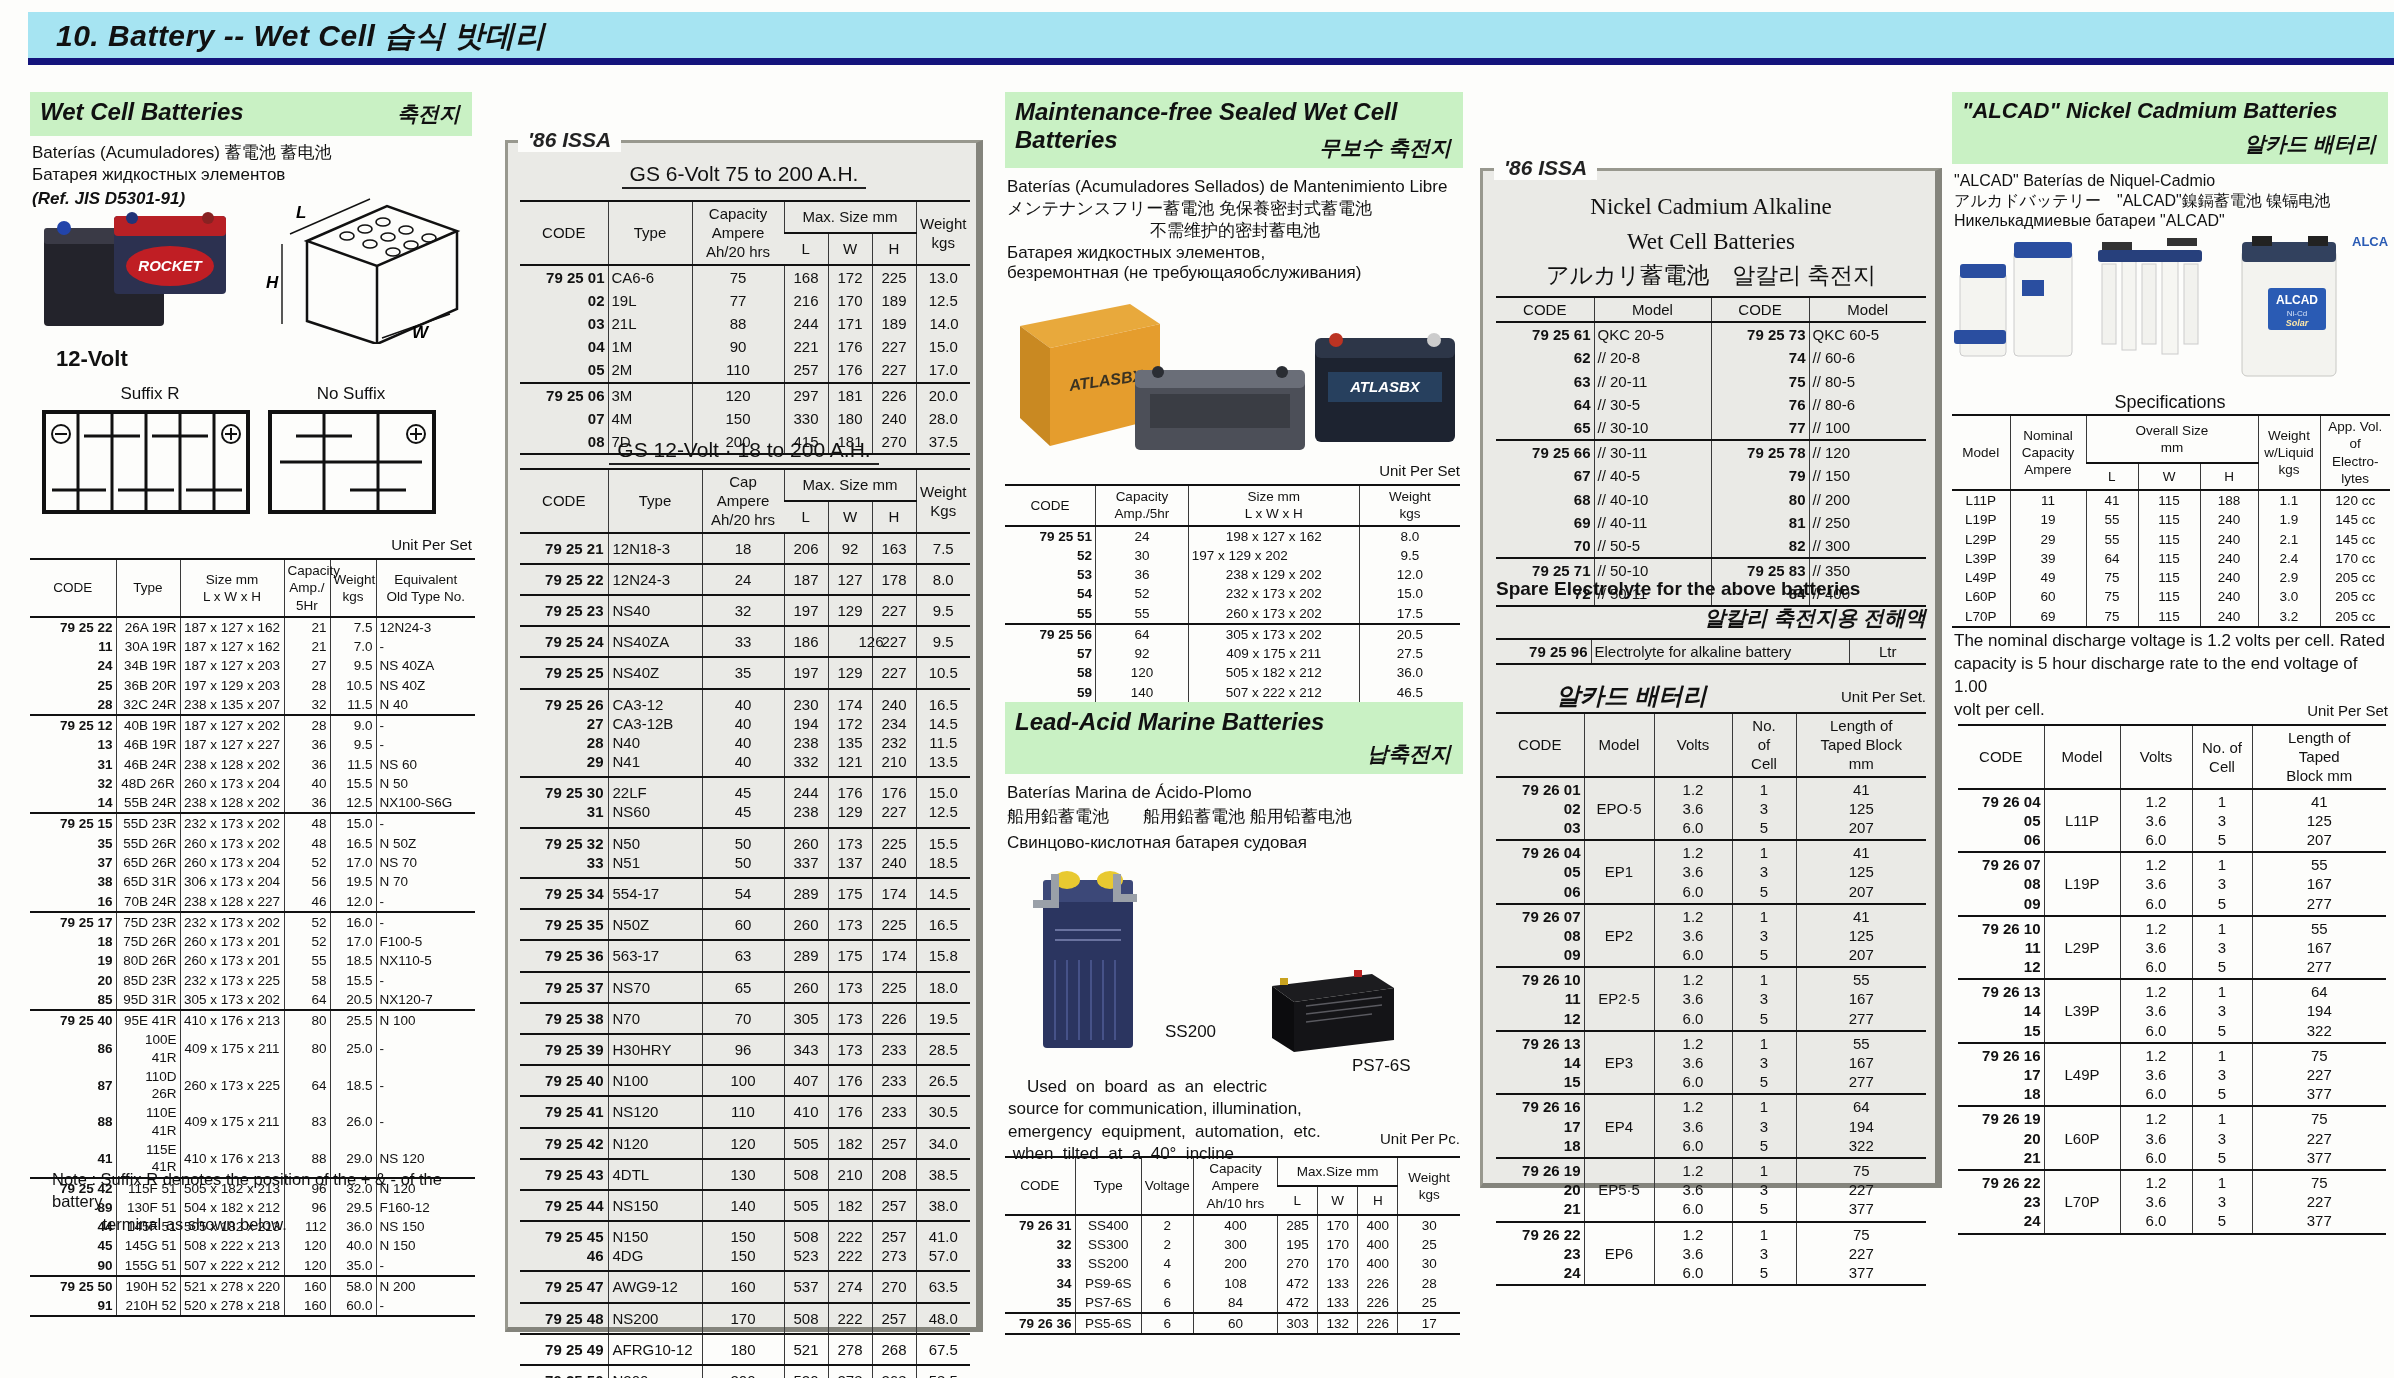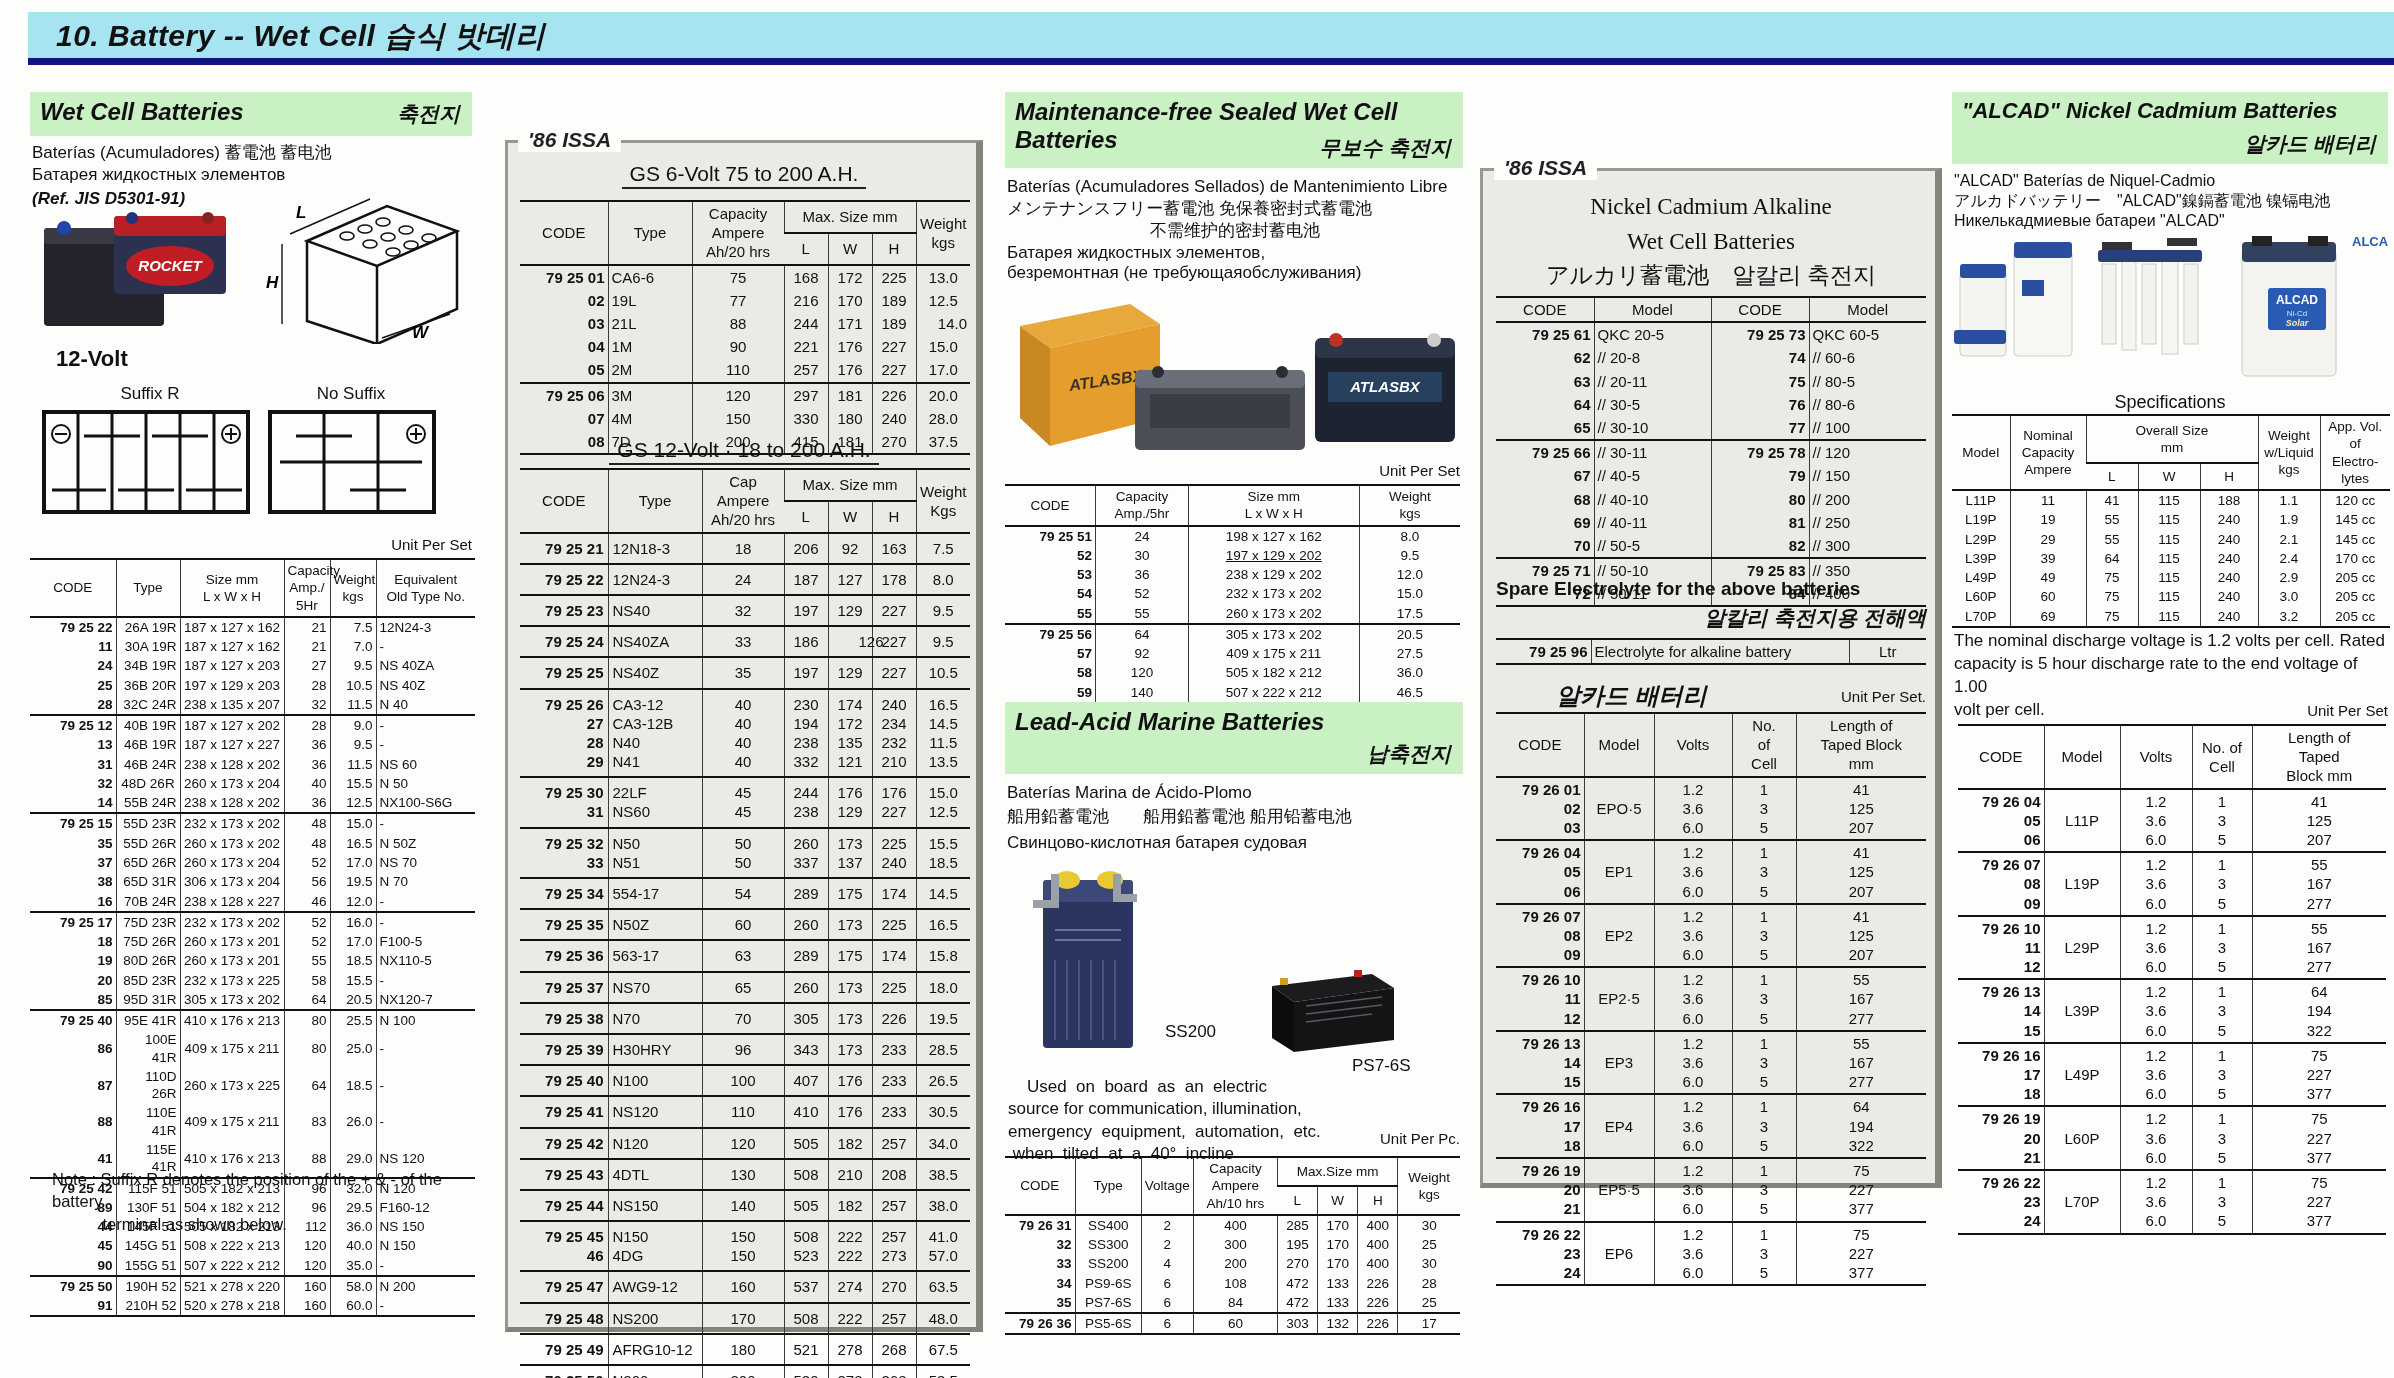--- a/index.html
+++ b/index.html
@@ -470,21 +470,21 @@
           <td style="text-align: center;">189</td>
           <td style="text-align: center;">12.5</td>
         </tr>
         <tr>
           <td style="text-align: right; font-weight: bold;">03</td>
           <td style="text-align: left;">21L</td>
           <td style="text-align: center;">88</td>
           <td style="text-align: center;">244</td>
           <td style="text-align: center;">171</td>
           <td style="text-align: center;">189</td>
-          <td style="text-align: right; padding-left: 13px;">14.0</td>
+          <td style="text-align: left; padding-left: 13px;">14.0</td>
         </tr>
         <tr>
           <td style="text-align: right; font-weight: bold;">04</td>
           <td style="text-align: left;">1M</td>
           <td style="text-align: center;">90</td>
           <td style="text-align: center;">221</td>
           <td style="text-align: center;">176</td>
           <td style="text-align: center;">227</td>
           <td style="text-align: center;">15.0</td>
         </tr>
@@ -874,21 +874,21 @@
       <tbody>
         <tr>
           <td style="text-align: right; font-weight: bold;">79 25 51</td>
           <td style="text-align: center;">24</td>
           <td style="text-align: center;">198 x 127 x 162</td>
           <td style="text-align: center;">8.0</td>
         </tr>
         <tr>
           <td style="text-align: right; font-weight: bold;">52</td>
           <td style="text-align: center;">30</td>
-          <td style="text-align: center; text-decoration: underline;">197 x 129 x 202</td>
+          <td style="text-align: left;">197 x 129 x 202</td>
           <td style="text-align: center;">9.5</td>
         </tr>
         <tr>
           <td style="text-align: right; font-weight: bold;">53</td>
           <td style="text-align: center;">36</td>
           <td style="text-align: center;">238 x 129 x 202</td>
           <td style="text-align: center;">12.0</td>
         </tr>
         <tr>
           <td style="text-align: right; font-weight: bold;">54</td>

